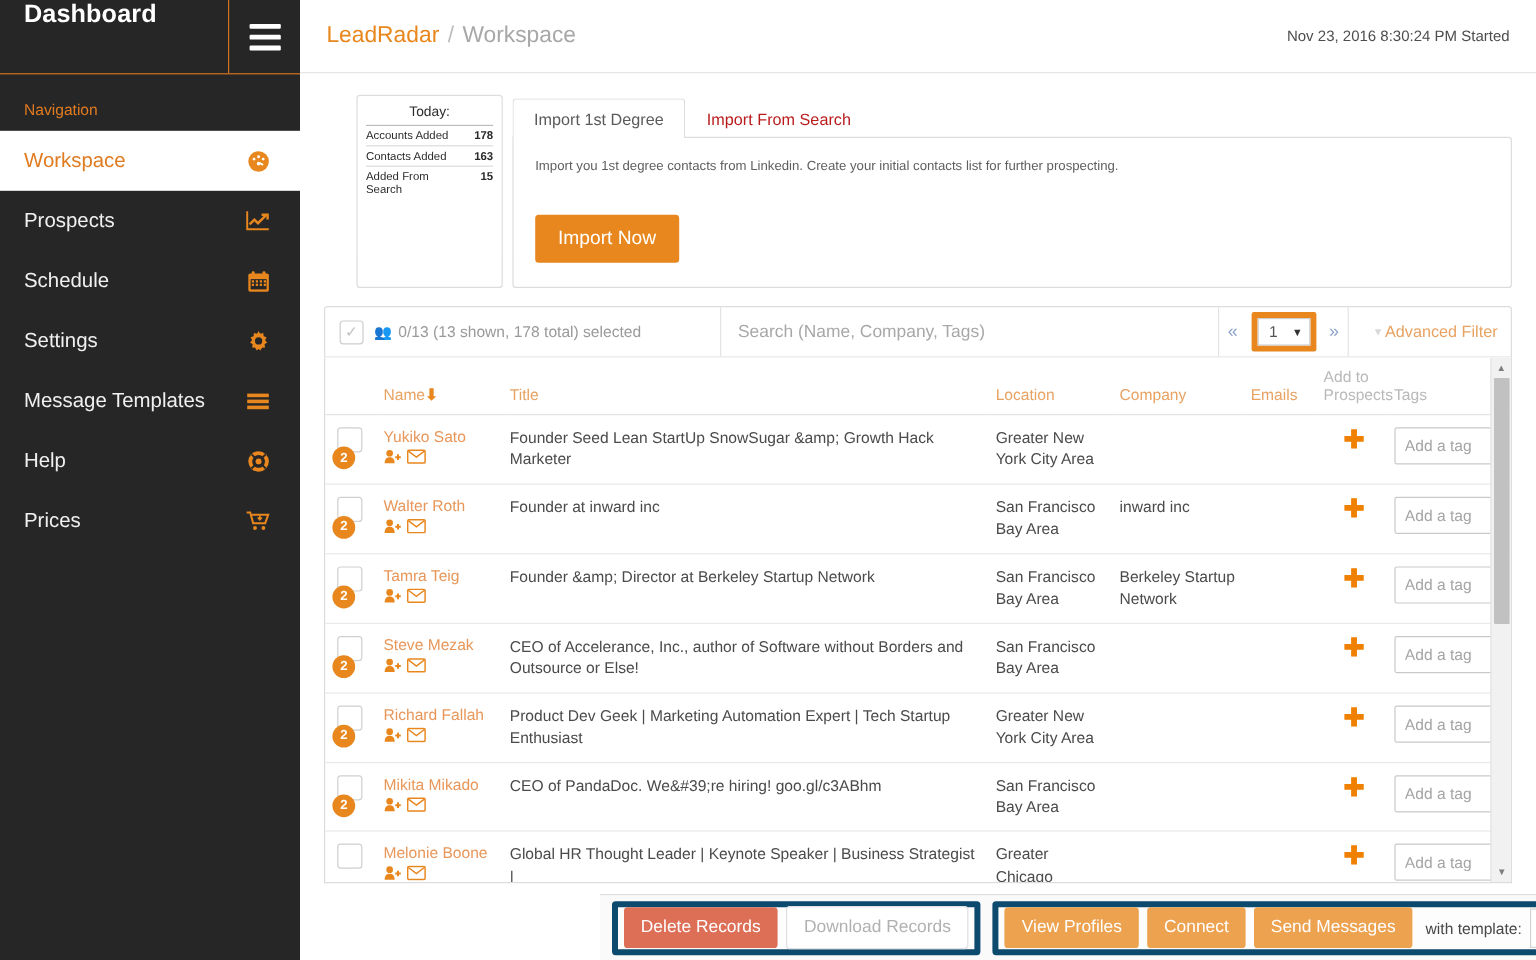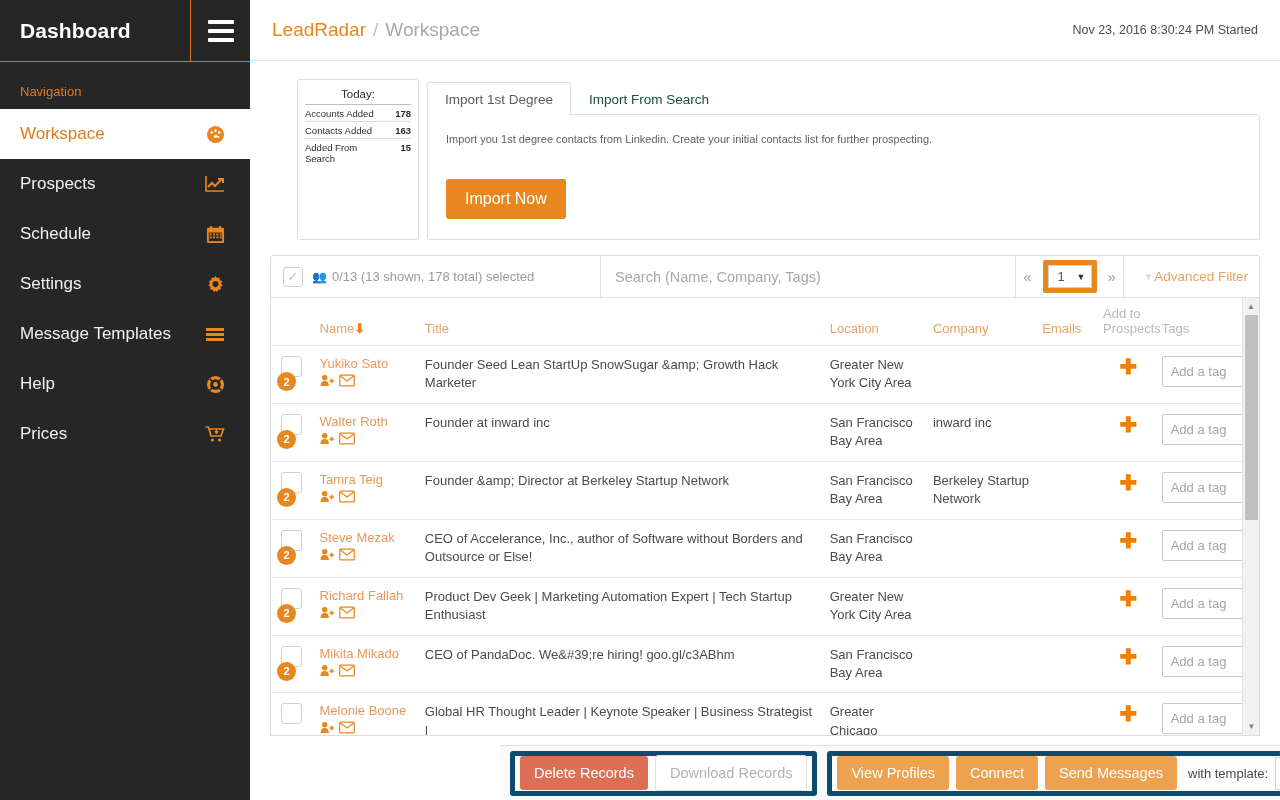--- a/index.html
+++ b/index.html
@@ -13,21 +13,21 @@
 
   
   .sidebar {
     width: 250px; height: 800px;
     background: #262626;
     flex: 0 0 250px;
     position: relative;
   }
   .sidebar-head {
     height: 62px;
-    display: flex; align-items: center;
+    display: flex; 
     border-bottom: 1px solid #d4741f;
     gap: 32px;
   }
   .brand {
     flex: 1;
     color: #ffffff;
     font-size: 21px;
     font-weight: bold;
     padding-left: 20px;
     letter-spacing: .1px;
@@ -93,21 +93,21 @@
   .today-row .v { width: 24px; text-align: right; font-weight: bold; }
 
   .tabs-card { flex: 1; display: flex; flex-direction: column; }
   .tabs { display: flex; height: 35px; align-items: flex-end; }
   .tab {
     padding: 9px 17px 8px 17px;
     font-size: 13.5px;
     border: 1px solid transparent;
     border-bottom: none;
     border-radius: 3px 3px 0 0;
-    color: #14532d;
+    color: #b91c1c;
     cursor: pointer;
     position: relative; top: 1px;
     background: transparent;
   }
   .tab.active { color: #5b5b5b; background: #fff; border-color: #dddddd; }
   .tab-body {
     border: 1px solid #dddddd;
     border-radius: 0 3px 3px 3px;
     background: #fff;
     padding: 18px 18px 20px 18px;

